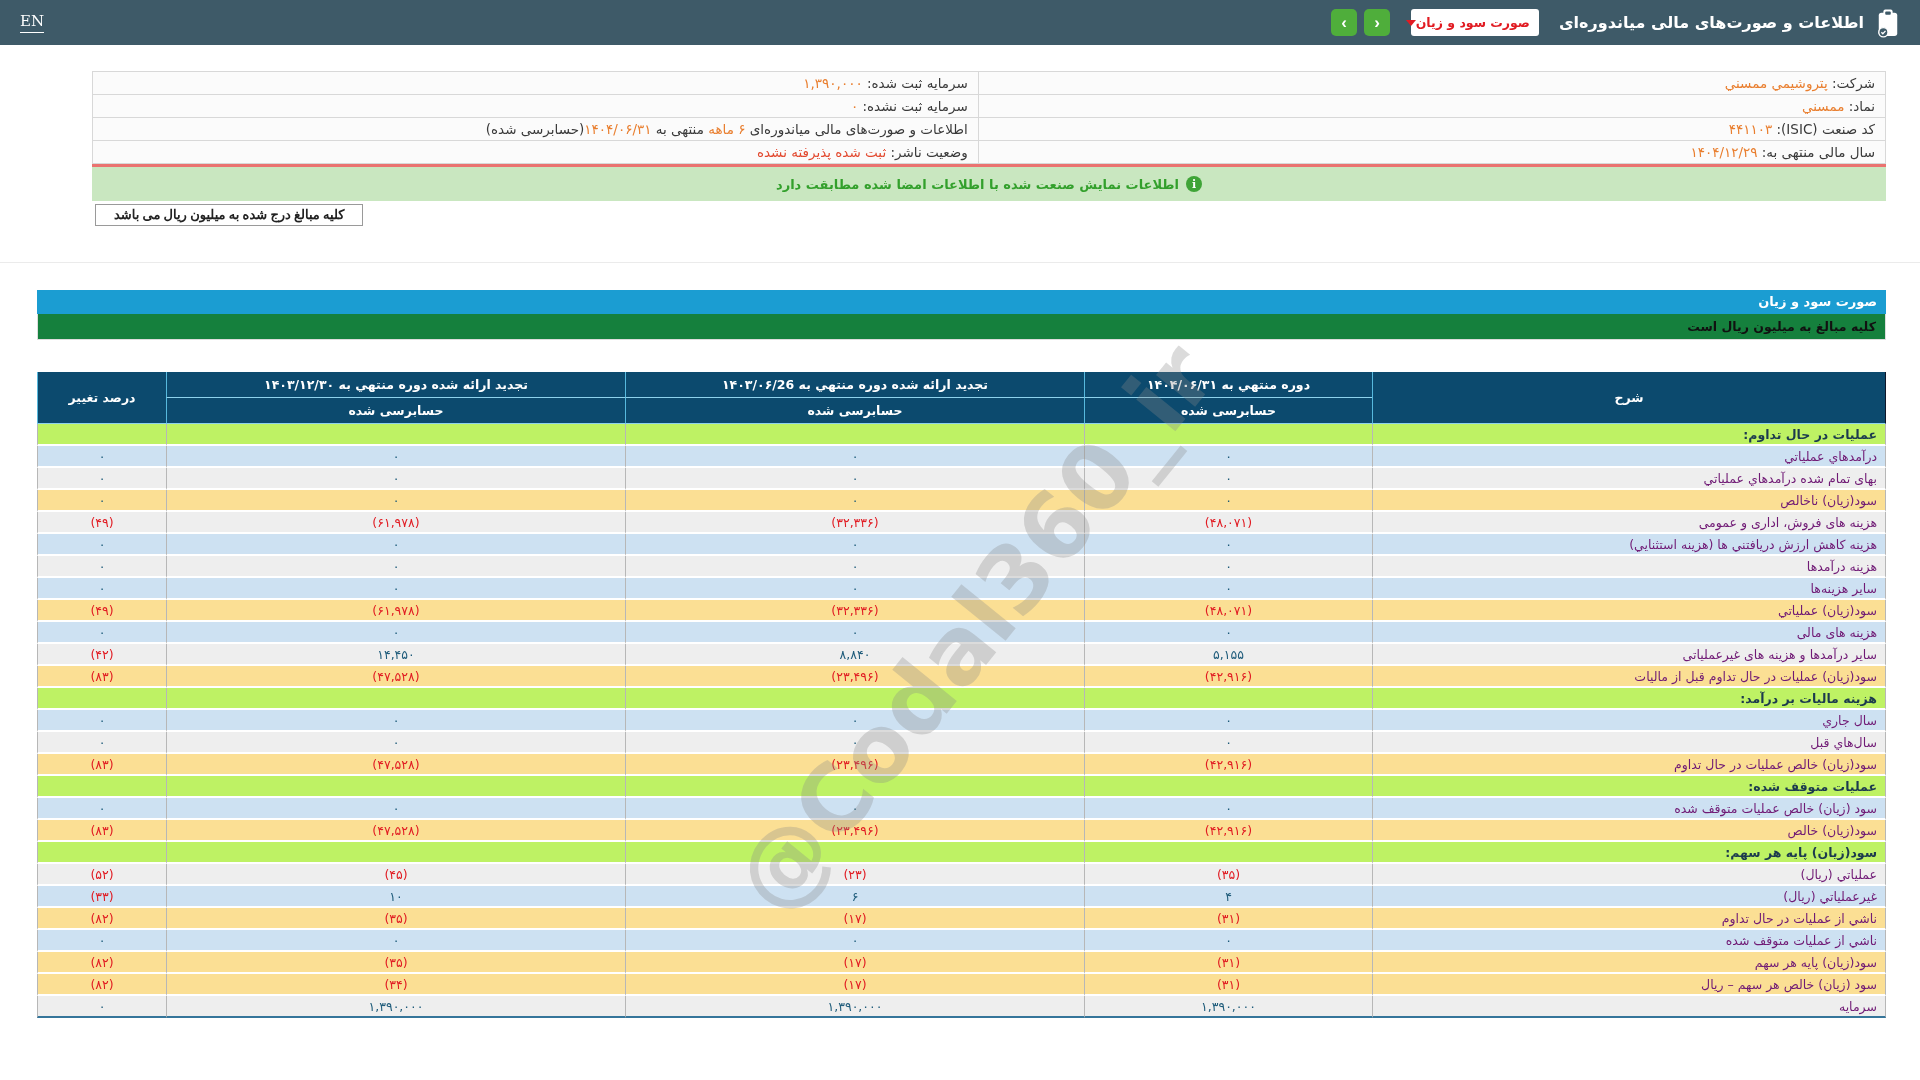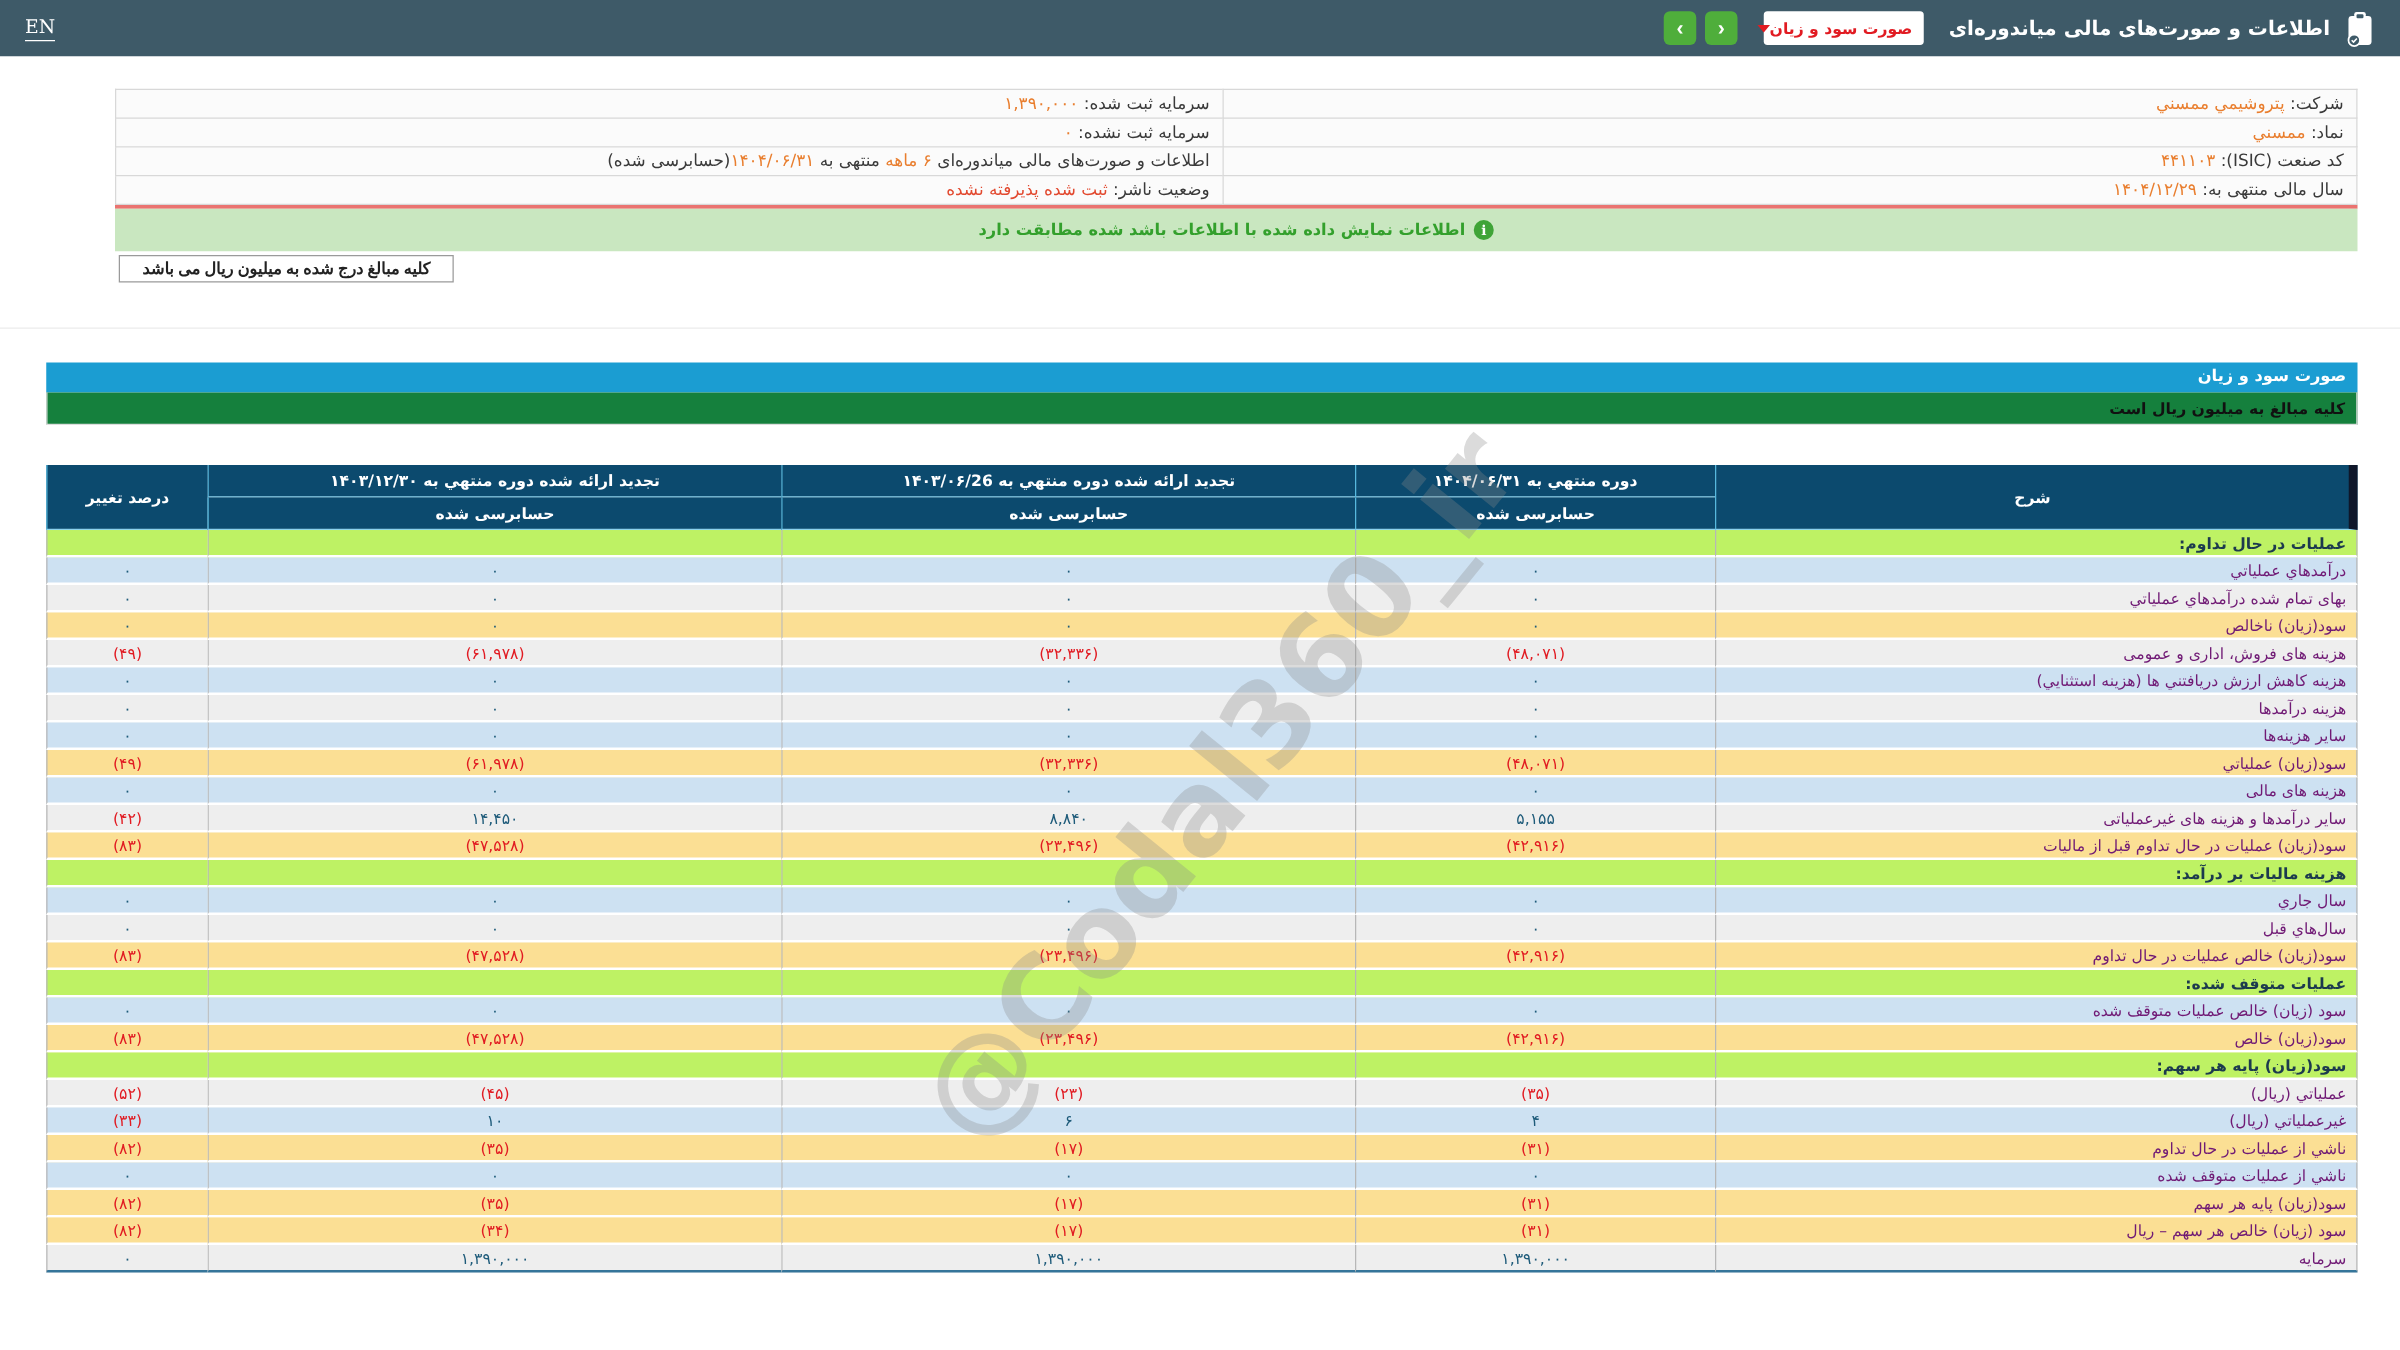--- a/index.html
+++ b/index.html
@@ -89,21 +89,21 @@
     table-layout:fixed; font-size:12.5px;
   }
   .col-desc { width:514px; } .col-a { width:288px; } .col-b { width:459px; }
   .col-c { width:459px; } .col-pct { width:129px; }
 
   table.stmt th {
     background:#0c4a6e; color:#fff; font-weight:bold; height:26px; text-align:center;
     border-left:1px solid #57b9de; border-bottom:1px solid #8ed2ec; padding:0 4px;
     white-space:nowrap; overflow:hidden;
   }
-  table.stmt th.h-desc { border-right:7px solid #0f172a; }
+  table.stmt th.h-desc { border-right:1px solid #0f172a; }
 
   table.stmt td {
     height:22px; border-bottom:2px solid #fff; border-left:1px solid #b7b7b7;
     text-align:center; padding:0 5px; white-space:nowrap; overflow:hidden;
   }
   table.stmt td.c-desc {
     text-align:right; padding:0 8px; color:#701a75; border-right:1px solid #b7b7b7;
   }
   tr.r-blue td   { background:#cde1f2; }
   tr.r-white td  { background:#eeeeee; }
@@ -193,21 +193,21 @@
         <td>
           <span class="lbl">وضعیت ناشر:</span>
           <span class="val val-red">ثبت شده پذیرفته نشده</span>
         </td>
       </tr>
     </tbody>
   </table>
   <div class="red-line" style="margin:0;"></div>
   <div class="green-banner" style="margin:0;">
     <span class="info-icon">i</span>
-    <span class="txt">اطلاعات نمایش داده شده با اطلاعات باشد شده مطابقت دارد</span>
+    <span class="txt">اطلاعات نمایش صنعت شده با اطلاعات امضا شده مطابقت دارد</span>
   </div>
 </div>
 
 <div class="tab-row">
   <span class="unit-tab">کلیه مبالغ درج شده به میلیون ریال می باشد</span>
 </div>
 
 <div class="hr-light"></div>
 
 <div class="section-bar">صورت سود و زیان</div>

